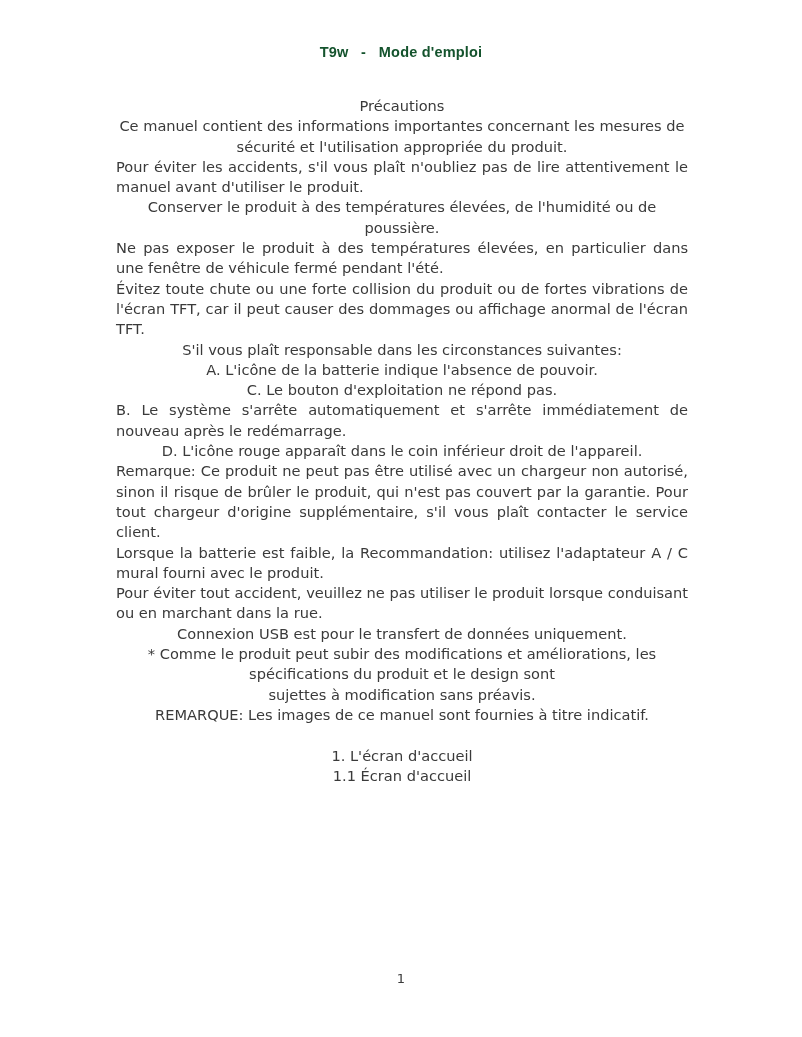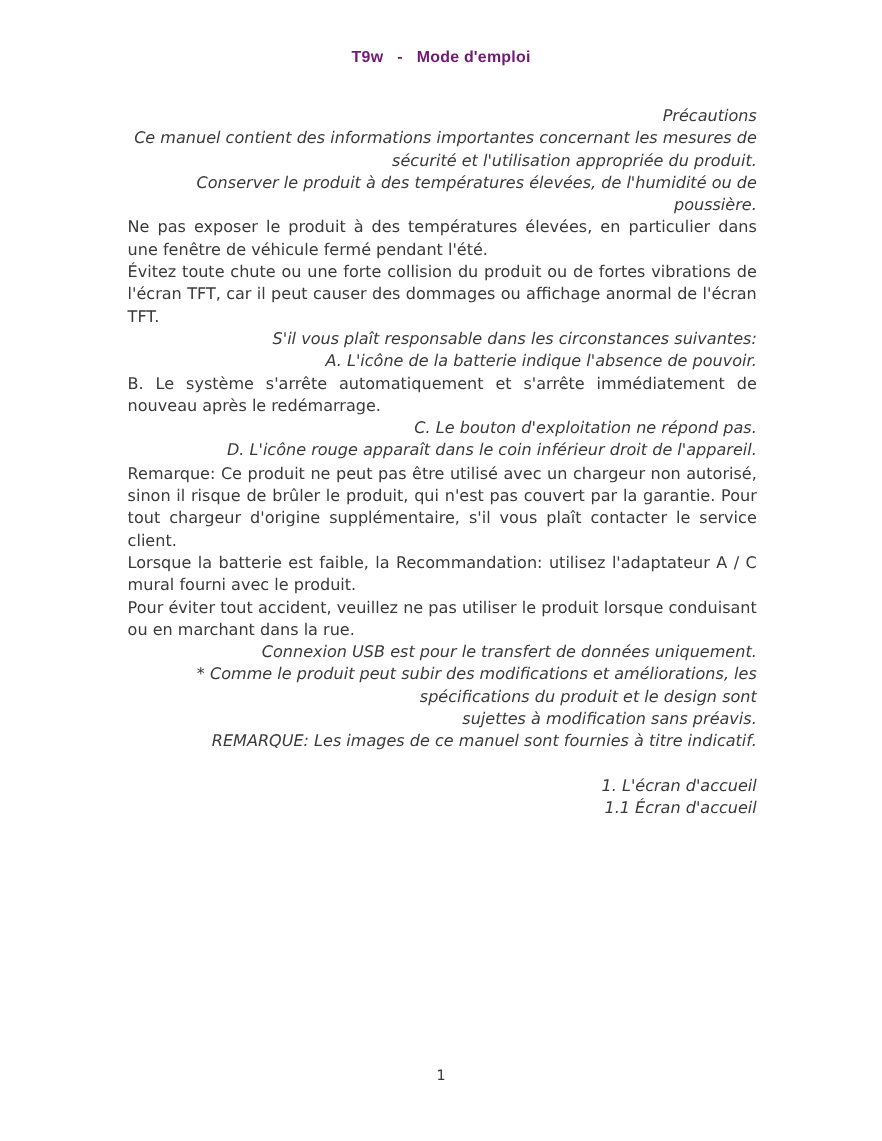--- a/index.html
+++ b/index.html
@@ -18,21 +18,21 @@
   }
   .doc-title {
     position: absolute;
     top: 44px;
     left: 0;
     width: 802px;
     text-align: center;
     font-family: "Liberation Sans", "DejaVu Sans", sans-serif;
     font-size: 14.5px;
     font-weight: bold;
-    color: #701a75;
+    color: #14532d;
     letter-spacing: 0.2px;
     white-space: pre;
   }
   .body-block {
     position: absolute;
     top: 96px;
     left: 116px;
     width: 572px;
   }
   .line {
@@ -40,22 +40,21 @@
     line-height: 20.3px;
     color: #3a3a3a;
     margin: 0;
     -webkit-font-smoothing: antialiased;
   }
   .line.just {
     text-align: justify;
     text-justify: inter-word;
   }
   .line.left {
-    text-align: right;
-    font-style: italic;
+    text-align: center;
   }
   .spacer {
     height: 20.3px;
   }
   .page-number {
     position: absolute;
     top: 971px;
     left: 0;
     width: 802px;
     text-align: center;
@@ -66,27 +65,28 @@
 </head>
 <body>
 
 <div class="page">
 
   <div class="doc-title">T9w   -   Mode d'emploi</div>
 
   <div class="body-block">
       <p class="line left">Précautions</p>
       <p class="line left">Ce manuel contient des informations importantes concernant les mesures de sécurité et l'utilisation appropriée du produit.</p>
+      <p class="line just">Pour éviter les accidents, s'il vous plaît n'oubliez pas de lire attentivement le manuel avant d'utiliser le produit.</p>
       <p class="line left">Conserver le produit à des températures élevées, de l'humidité ou de poussière.</p>
       <p class="line just">Ne pas exposer le produit à des températures élevées, en particulier dans une fenêtre de véhicule fermé pendant l'été.</p>
       <p class="line just">Évitez toute chute ou une forte collision du produit ou de fortes vibrations de l'écran TFT, car il peut causer des dommages ou affichage anormal de l'écran TFT.</p>
       <p class="line left">S'il vous plaît responsable dans les circonstances suivantes:</p>
       <p class="line left">A. L'icône de la batterie indique l'absence de pouvoir.</p>
+      <p class="line left">C. Le bouton d'exploitation ne répond pas.</p>
       <p class="line just">B. Le système s'arrête automatiquement et s'arrête immédiatement de nouveau après le redémarrage.</p>
-      <p class="line left">C. Le bouton d'exploitation ne répond pas.</p>
       <p class="line left">D. L'icône rouge apparaît dans le coin inférieur droit de l'appareil.</p>
       <p class="line just">Remarque: Ce produit ne peut pas être utilisé avec un chargeur non autorisé, sinon il risque de brûler le produit, qui n'est pas couvert par la garantie. Pour tout chargeur d'origine supplémentaire, s'il vous plaît contacter le service client.</p>
       <p class="line just">Lorsque la batterie est faible, la Recommandation: utilisez l'adaptateur A / C mural fourni avec le produit.</p>
       <p class="line just">Pour éviter tout accident, veuillez ne pas utiliser le produit lorsque conduisant ou en marchant dans la rue.</p>
       <p class="line left">Connexion USB est pour le transfert de données uniquement.</p>
       <p class="line left">* Comme le produit peut subir des modifications et améliorations, les spécifications du produit et le design sont</p>
       <p class="line left">sujettes à modification sans préavis.</p>
       <p class="line left">REMARQUE: Les images de ce manuel sont fournies à titre indicatif.</p>
       <div class="spacer"></div>
       <p class="line left">1. L'écran d'accueil</p>

